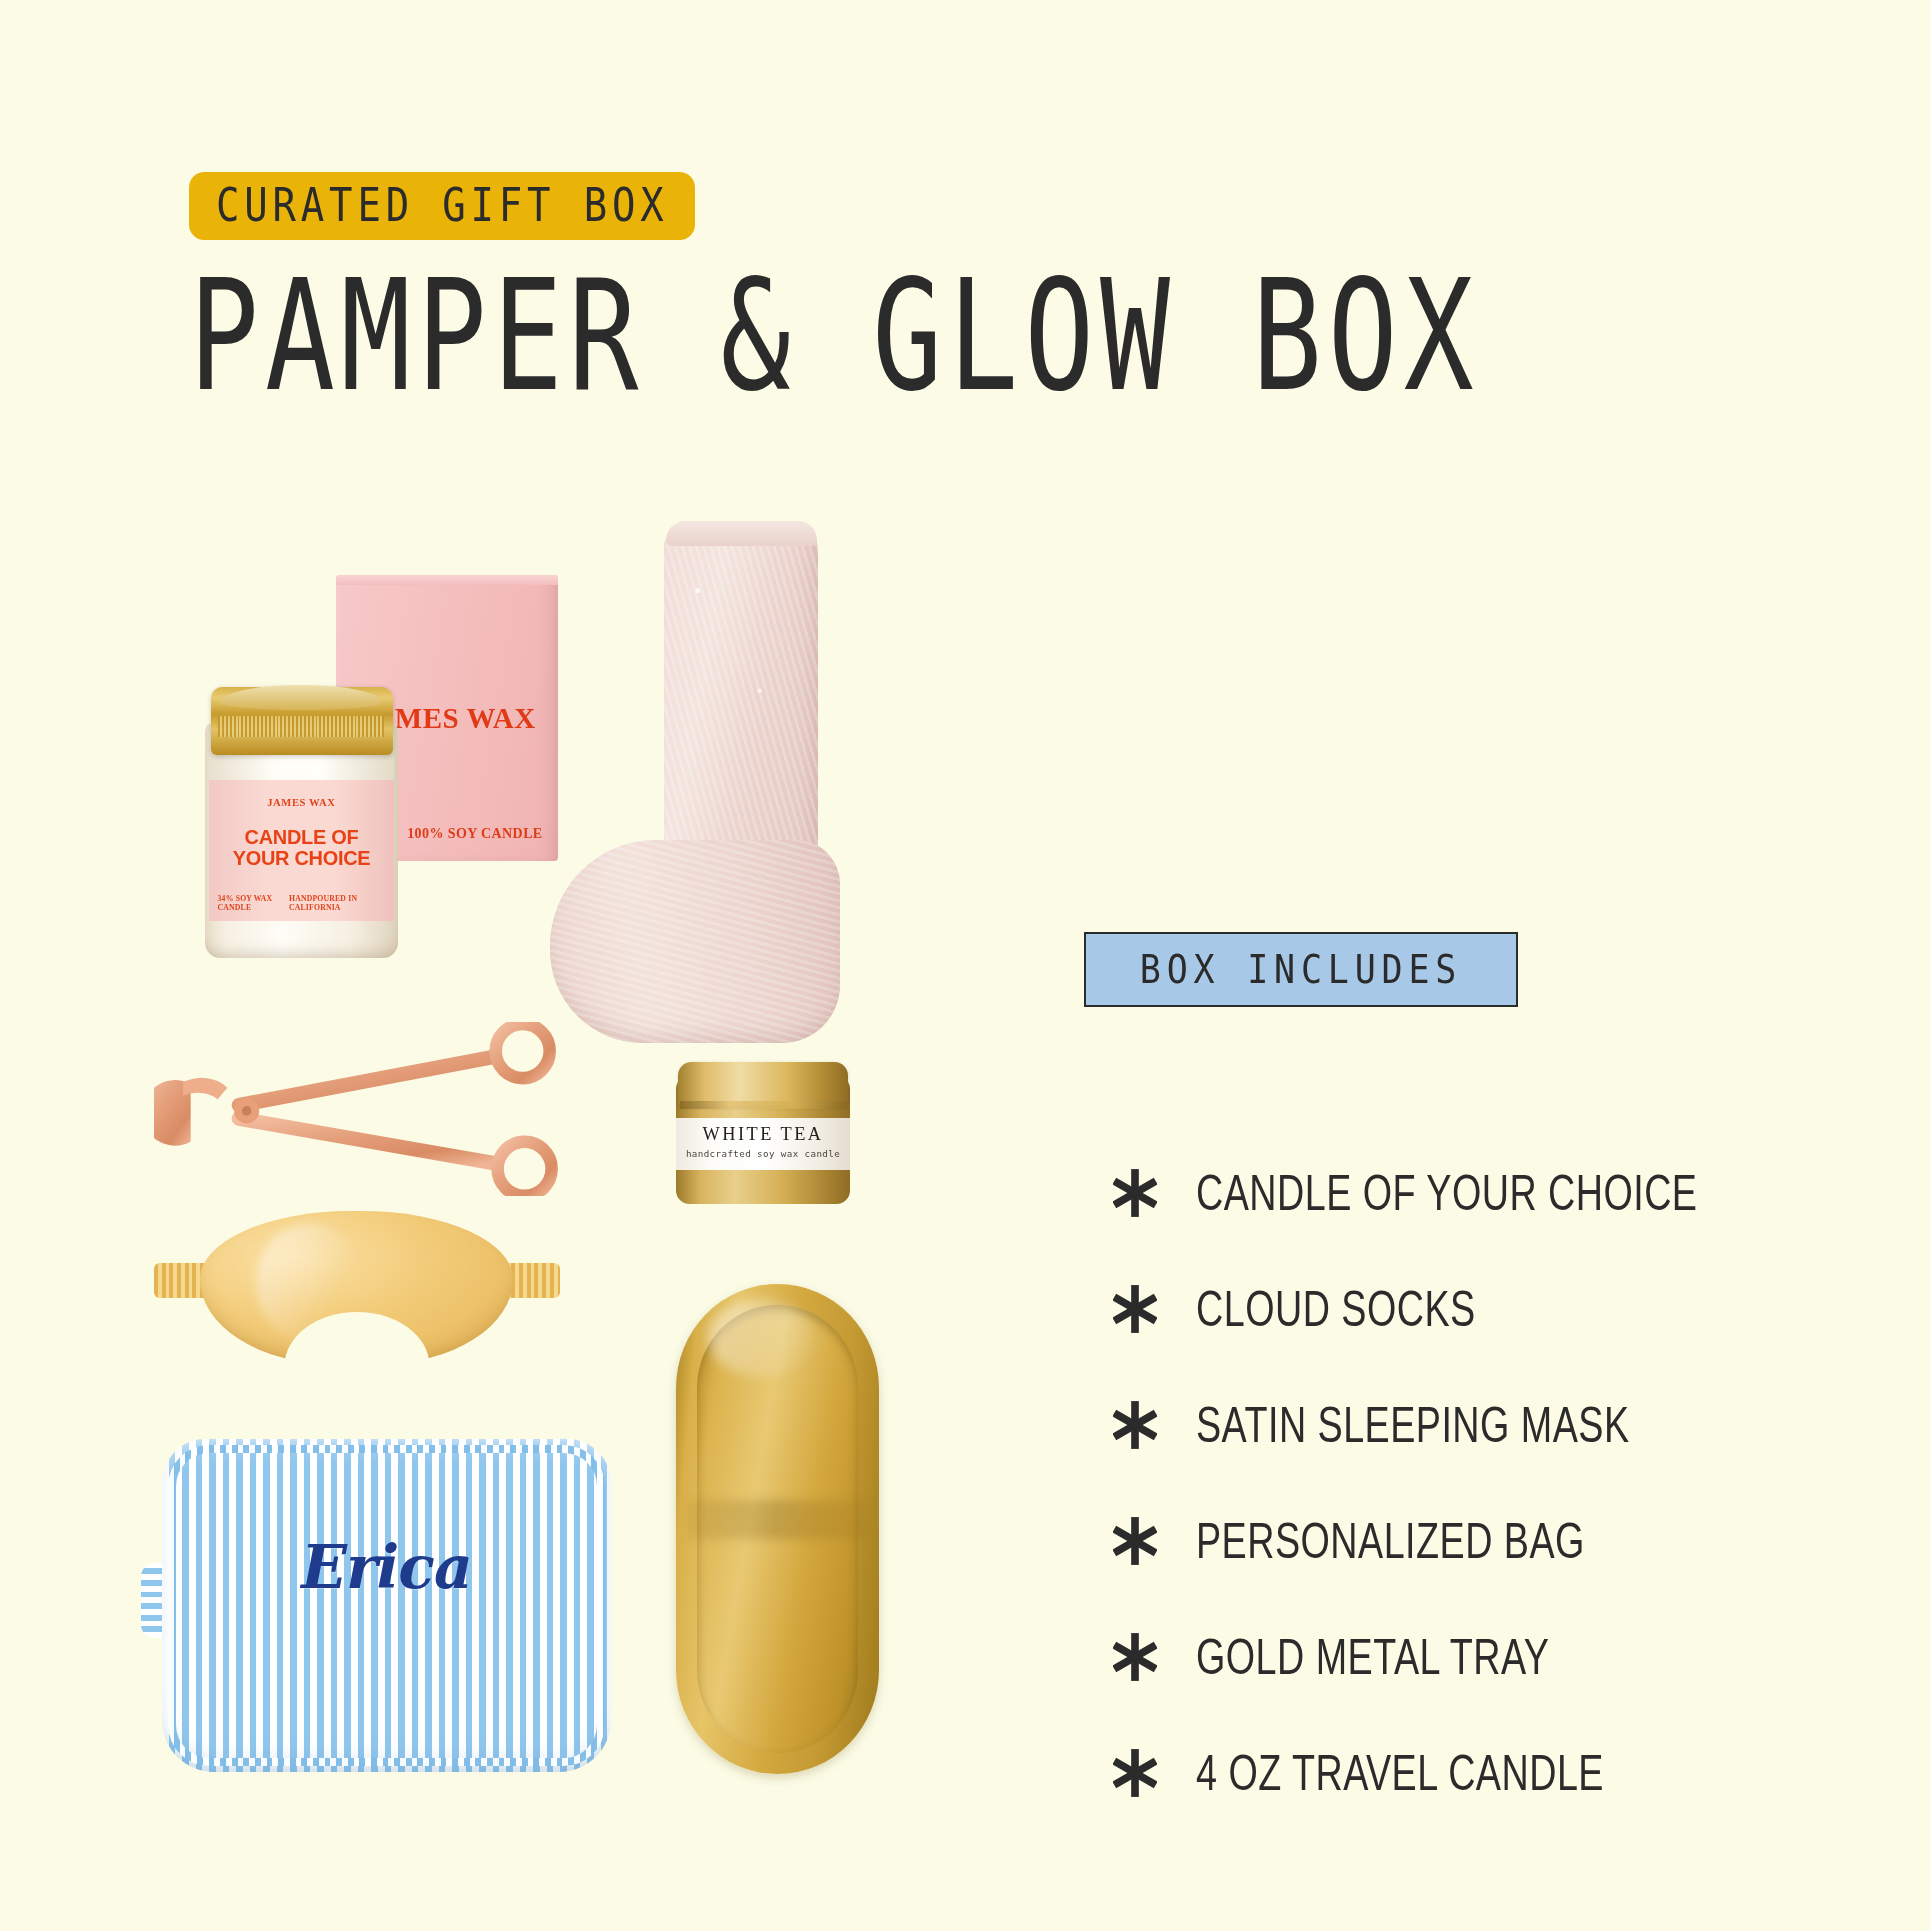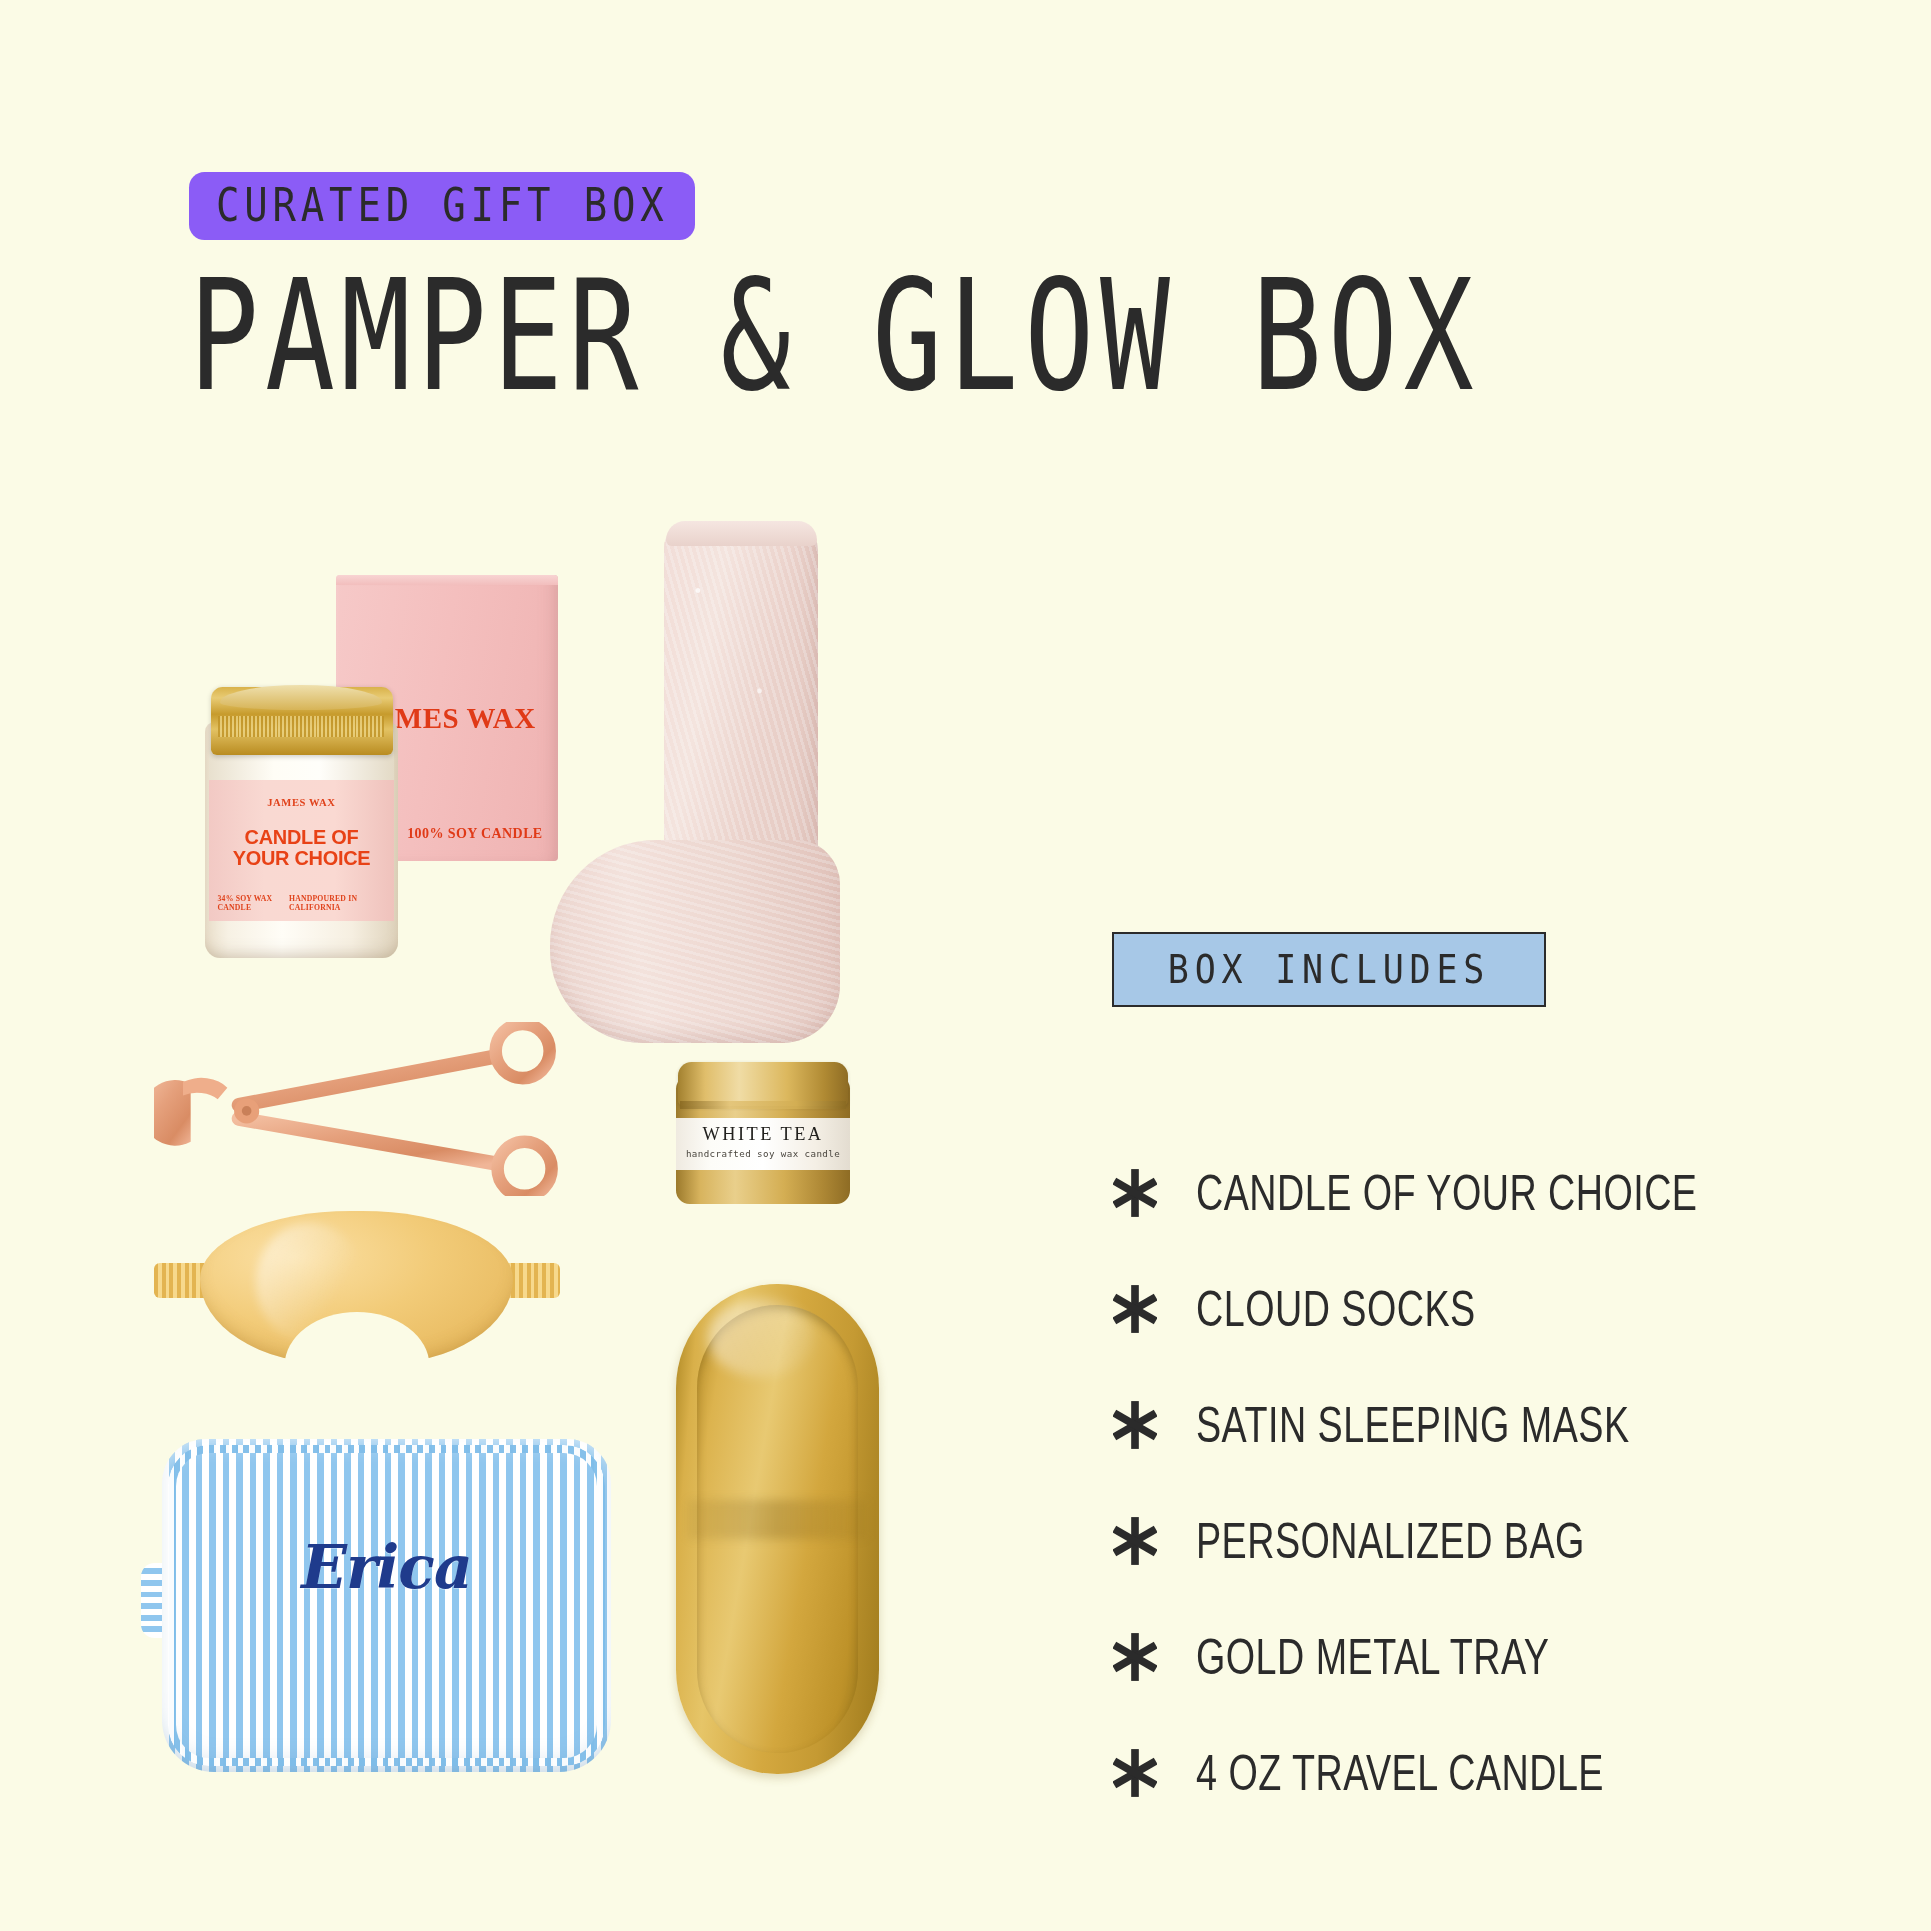--- a/index.html
+++ b/index.html
@@ -8,21 +8,21 @@
     background:#FBFBE6;
     font-family:"Liberation Sans", sans-serif;
     overflow:hidden;
     position:relative;
   }
   .stage{position:absolute;inset:0;}
 
   
   .badge{
     position:absolute;left:189px;top:172px;
-    background:#8b5cf6;
+    background:#eab308;
     border-radius:15.4px;
     padding:13.5px 27px 15.4px 27px;
     display:inline-block;
   }
   .badge-label{
     font-family:"DejaVu Sans Mono", monospace;
     font-size:39px;
     letter-spacing:4.8px;
     color:#2B2B2B;
     line-height:1;
@@ -38,21 +38,21 @@
     letter-spacing:5.8px;
     color:#2B2B2B;
     line-height:1;
     white-space:nowrap;
     transform:scale(1.02,1.35);
     transform-origin:left top;
   }
 
   
   .includes-box{
-    position:absolute;left:1112px;top:932px;
+    position:absolute;left:1084px;top:932px;
     width:434px;height:75px;
     background:#A7C8E7;
     border:2.9px solid #2B2B2B;
     box-sizing:border-box;
     display:flex;align-items:center;justify-content:center;
   }
   .includes-label{
     font-family:"DejaVu Sans Mono", monospace;
     font-size:35px;letter-spacing:5.8px;color:#2B2B2B;
     transform:scaleY(1.1);

